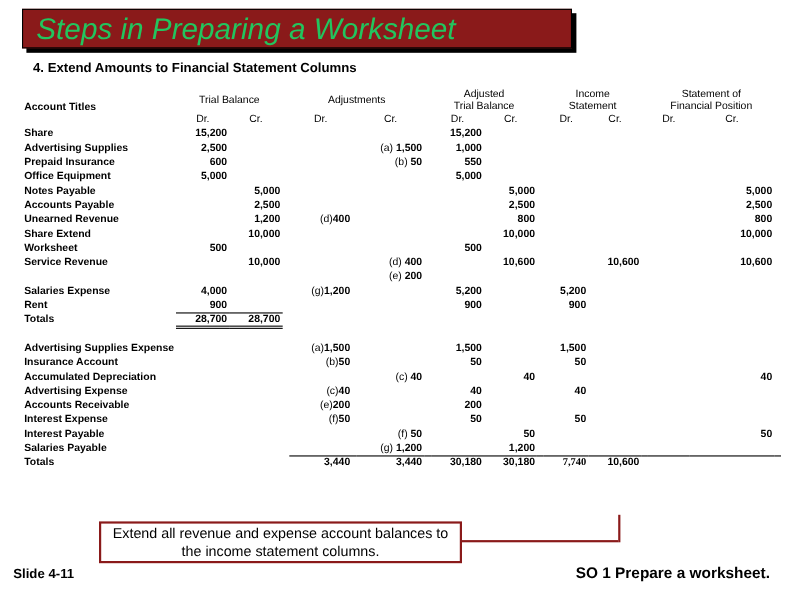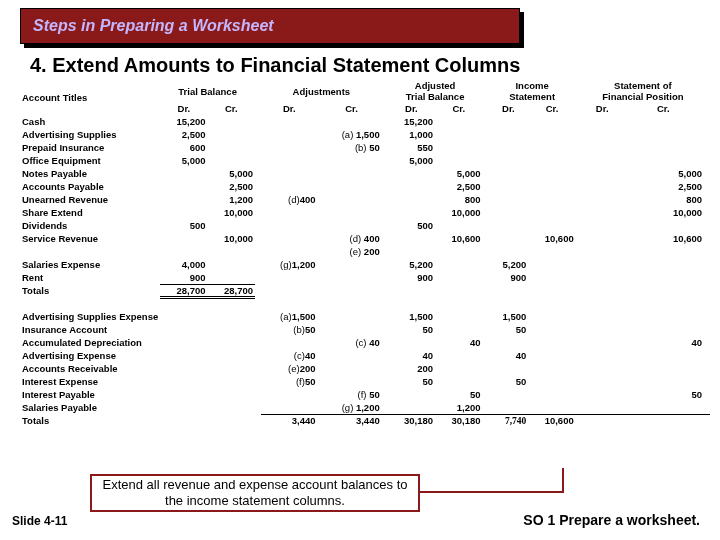--- a/index.html
+++ b/index.html
@@ -1,25 +1,25 @@
 <!DOCTYPE html>
 <html><head>
 <meta charset="utf-8">
 <style>
   * { box-sizing: border-box; margin: 0; padding: 0; }
   body { width: 720px; height: 540px; background: #fff; font-family: Arial, sans-serif; position: relative; overflow: hidden; }
   .banner { position: absolute; left: 20px; top: 8px; width: 500px; height: 36px; }
   .banner-shadow { position: absolute; left: 4px; top: 4px; width: 100%; height: 100%; background: #000; }
   .banner-main { position: absolute; left: 0; top: 0; width: 100%; height: 100%; background: #8a1a1a; border: 1px solid #000; display: flex; align-items: center; padding-left: 12px; }
-  .banner-main span { color: #c4b5fd; font-size: 16px; font-weight: bold; font-style: italic; }
-  .subhead { position: absolute; left: 30px; top: 54px; font-size: 20px; font-weight: bold; color: #000; }
+  .banner-main span { color: #22c55e; font-size: 27px; font-weight: normal; font-style: italic; }
+  .subhead { position: absolute; left: 30px; top: 54px; font-size: 12px; font-weight: bold; color: #000; }
   .sheet { position: absolute; left: 20px; top: 80px; width: 690px; font-size: 9.5px; color: #000; }
   .sheet table { border-collapse: collapse; width: 100%; }
   .sheet th, .sheet td { padding: 0 2px; height: 13px; white-space: nowrap; }
-  .sheet th { font-weight: bold; text-align: center; }
+  .sheet th { font-weight: normal; text-align: center; }
   .sheet .acct { text-align: left; font-weight: bold; width: 120px; }
   .sheet td.r { text-align: right; font-weight: bold; }
   .callout { position: absolute; left: 90px; bottom: 28px; width: 330px; height: 38px; background: #fff; border: 2px solid #8a1a1a; display: flex; align-items: center; justify-content: center; text-align: center; font-size: 13px; line-height: 1.2; }
   .arrow-line { position: absolute; border: 1px solid #8a1a1a; }
   .slide-num { position: absolute; left: 12px; bottom: 12px; font-size: 12px; font-weight: bold; line-height: 1.2; }
   .footer-right { position: absolute; right: 20px; bottom: 12px; font-size: 14px; font-weight: bold; }
   .sep { width: 6px; }
 </style>
 </head>
 <body>
@@ -63,21 +63,21 @@
           <th>Dr.</th>
           <th>Cr.</th>
           <th class="sep"></th>
           <th>Dr.</th>
           <th>Cr.</th>
           <th class="sep"></th>
         </tr>
       </thead>
     <tbody id="tbody">
         <tr>
-          <td class="acct">Cash</td>
+          <td class="acct">Share</td>
           <td class="r">15,200</td>
           <td class="r"></td>
           <td class="sep"></td>
           <td class="r"></td>
           <td style="width:4px"></td>
           <td class="r"></td>
           <td class="sep"></td>
           <td class="r">15,200</td>
           <td class="r"></td>
           <td class="sep"></td>
@@ -215,21 +215,21 @@
           <td class="r">10,000</td>
           <td class="sep"></td>
           <td class="r"></td>
           <td class="r"></td>
           <td class="sep"></td>
           <td class="r"></td>
           <td class="r">10,000</td>
           <td class="sep"></td>
         </tr>
         <tr>
-          <td class="acct">Dividends</td>
+          <td class="acct">Worksheet</td>
           <td class="r">500</td>
           <td class="r"></td>
           <td class="sep"></td>
           <td class="r"></td>
           <td style="width:4px"></td>
           <td class="r"></td>
           <td class="sep"></td>
           <td class="r">500</td>
           <td class="r"></td>
           <td class="sep"></td>

